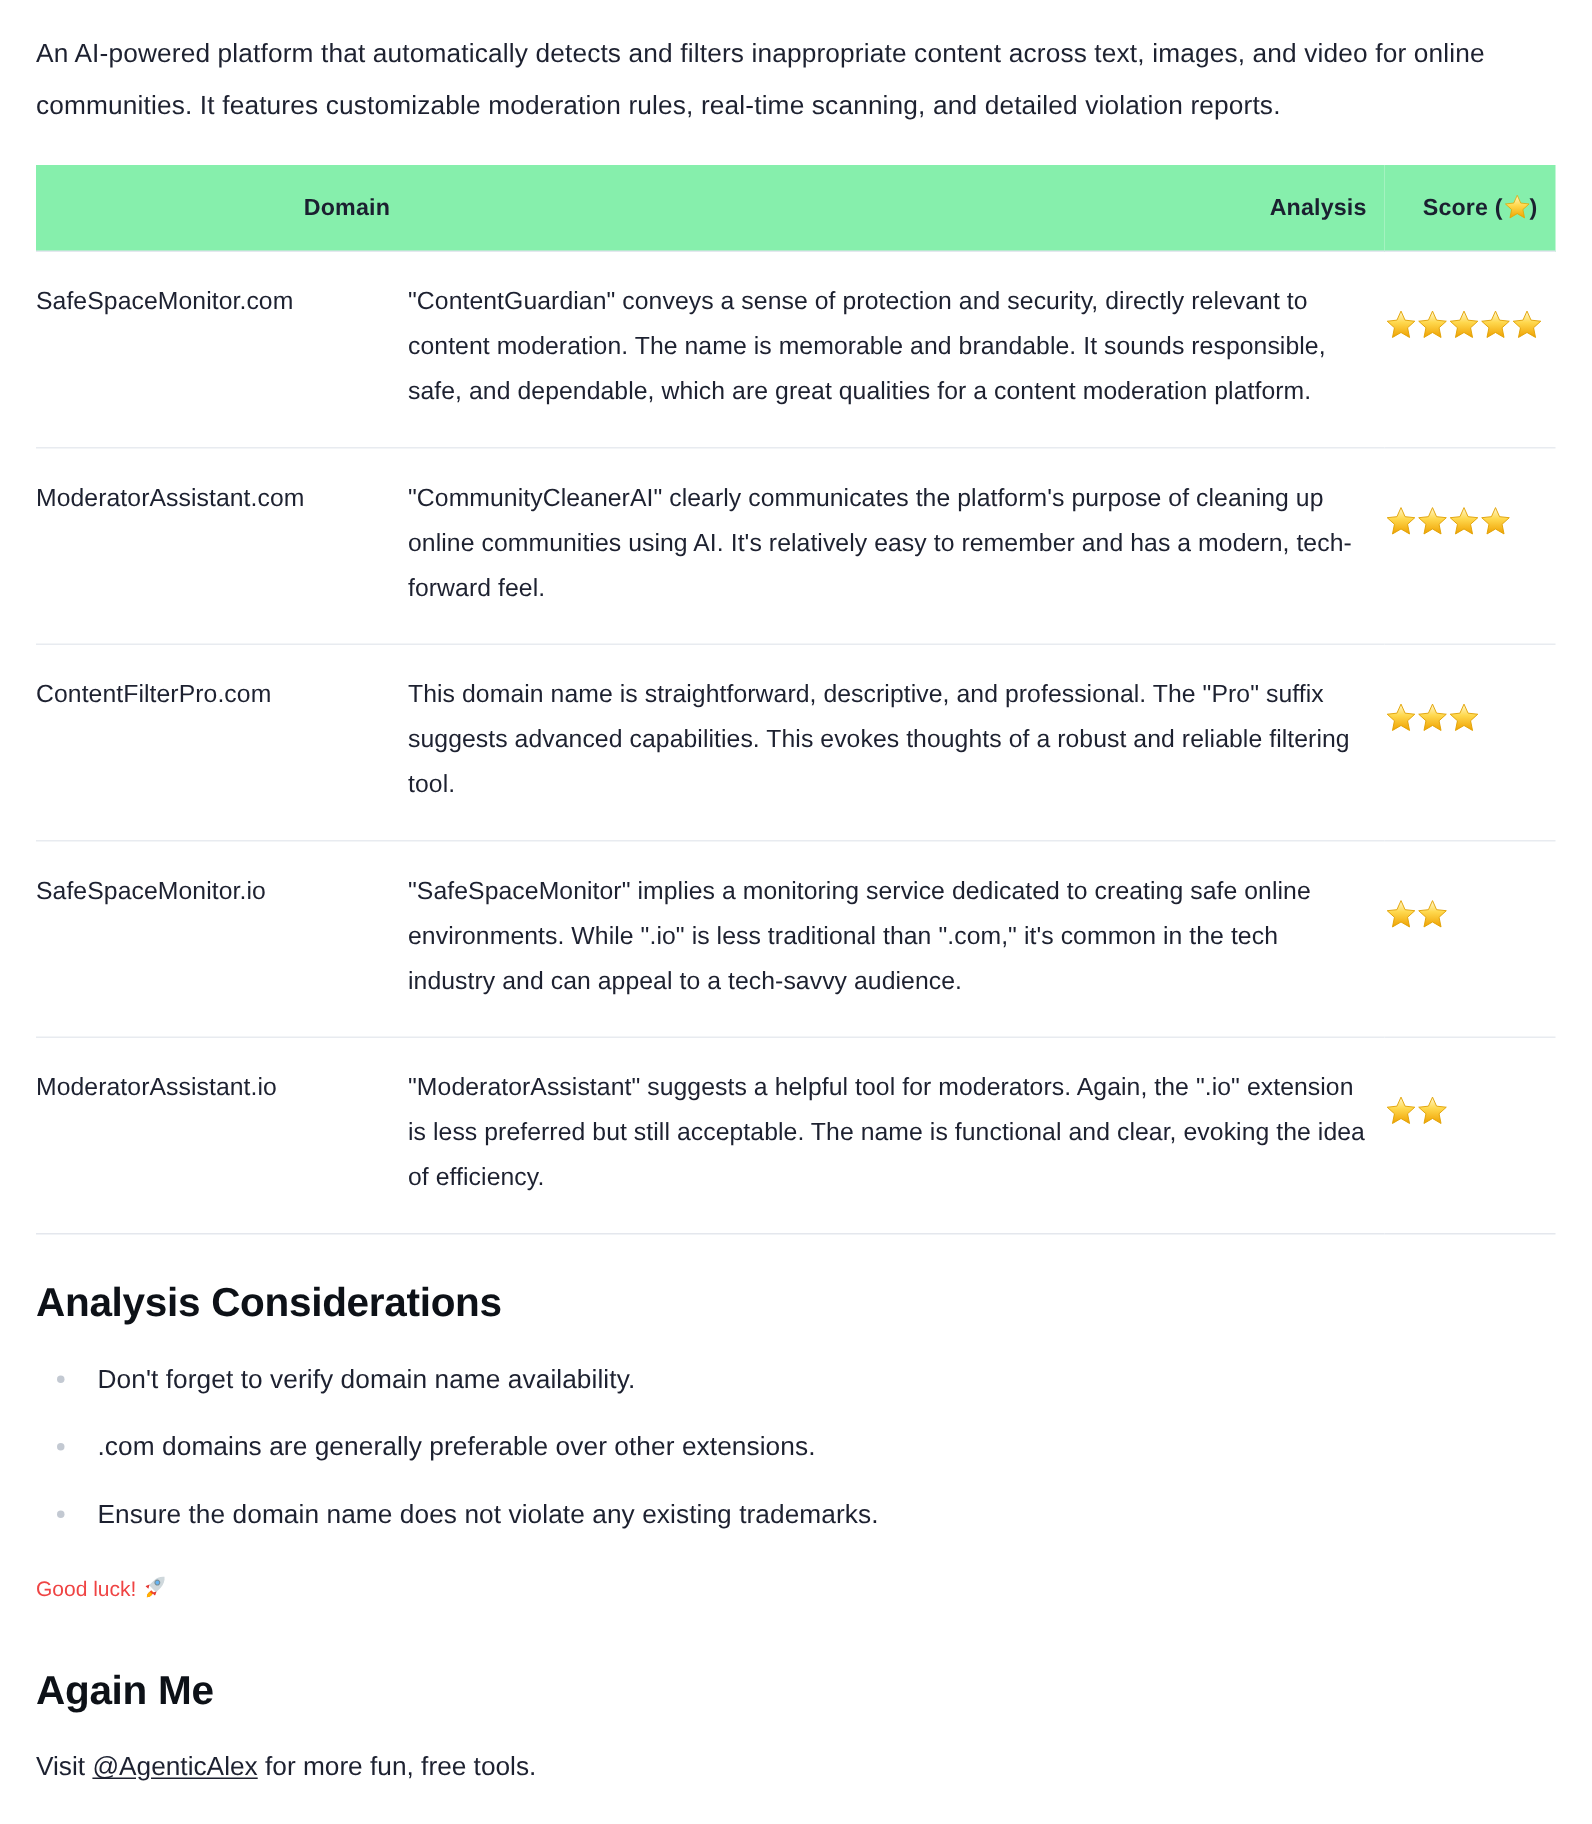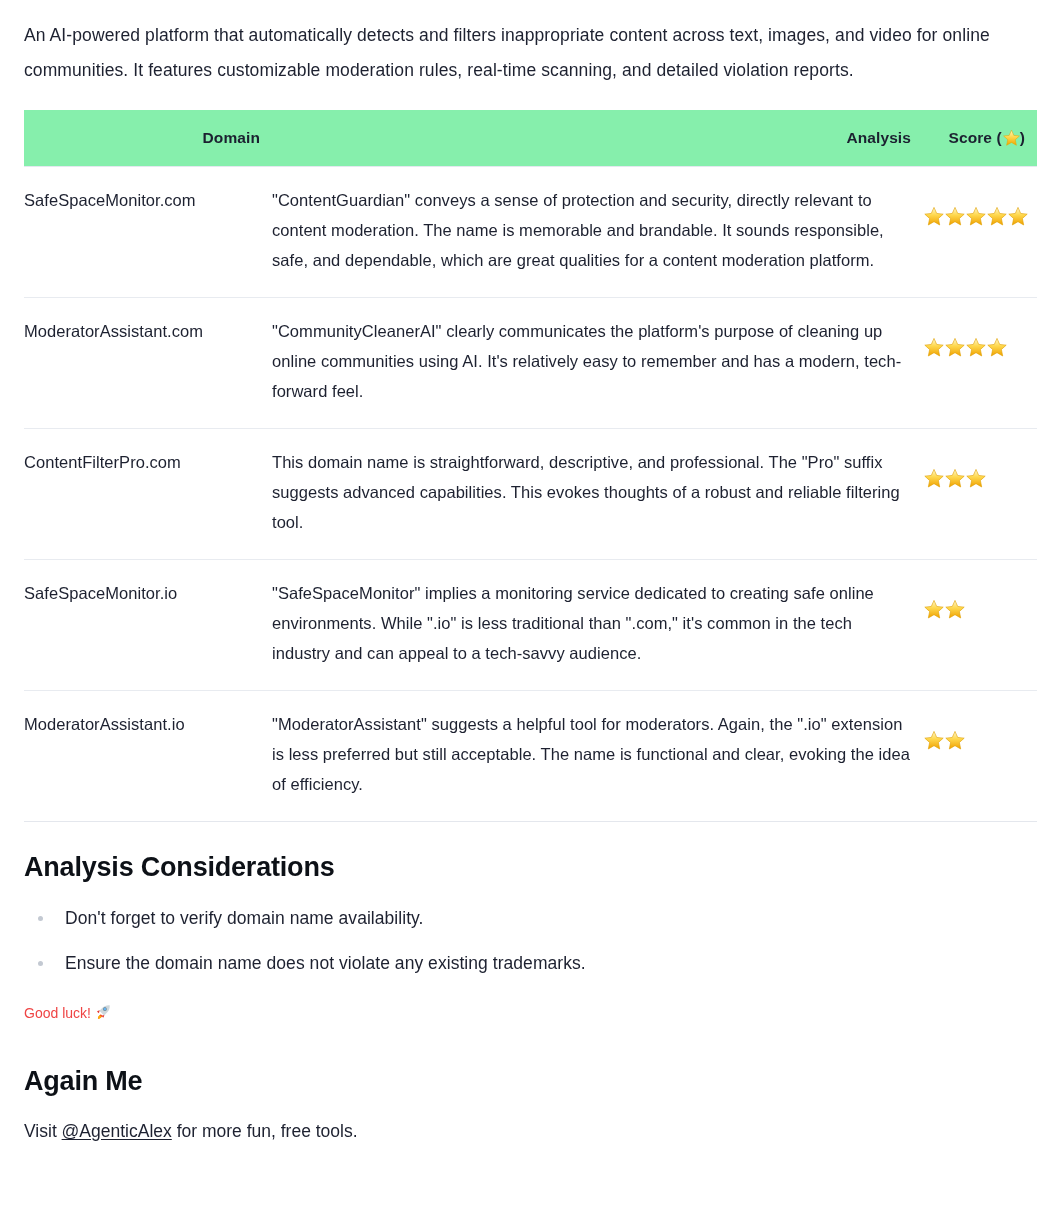--- a/index.html
+++ b/index.html
@@ -350,20 +350,21 @@
                   </svg></span></span></td>
           </tr>
         </tbody>
     </table>
   </div>
 
   <h2 class="section-title">Analysis Considerations</h2>
 
   <ul class="considerations" id="considerations-list">
       <li>Don't forget to verify domain name availability.</li>
+      <li>.com domains are generally preferable over other extensions.</li>
       <li>Ensure the domain name does not violate any existing trademarks.</li>
     </ul>
 
   <p class="goodluck">
     <span>Good luck!</span><span class="emoji-rocket">
       <svg viewBox="0 0 32 32">
         <path d="M11.5 20.5l-3.2 3.2c-1 1-1.6 2.6-1.7 4.6 2-.1 3.6-.7 4.6-1.7l3.2-3.2z" fill="#f4511e"></path>
         <path d="M9.8 22.2l-1.5 1.5c-1 1-1.6 2.6-1.7 4.6 2-.1 3.6-.7 4.6-1.7l1.5-1.5z" fill="#ffb300"></path>
         <path d="M26.6 5.4c-4.6-.6-9.2 1.1-12.4 4.3l-5.1 5.1 7.9 7.9 5.1-5.1c3.2-3.2 4.9-7.8 4.3-12.2z" fill="#cfd8dc"></path>
         <path d="M20.7 14.2c1.3-1.3 1.3-3.4 0-4.7s-3.4-1.3-4.7 0-1.3 3.4 0 4.7 3.4 1.3 4.7 0z" fill="#78909c"></path>

